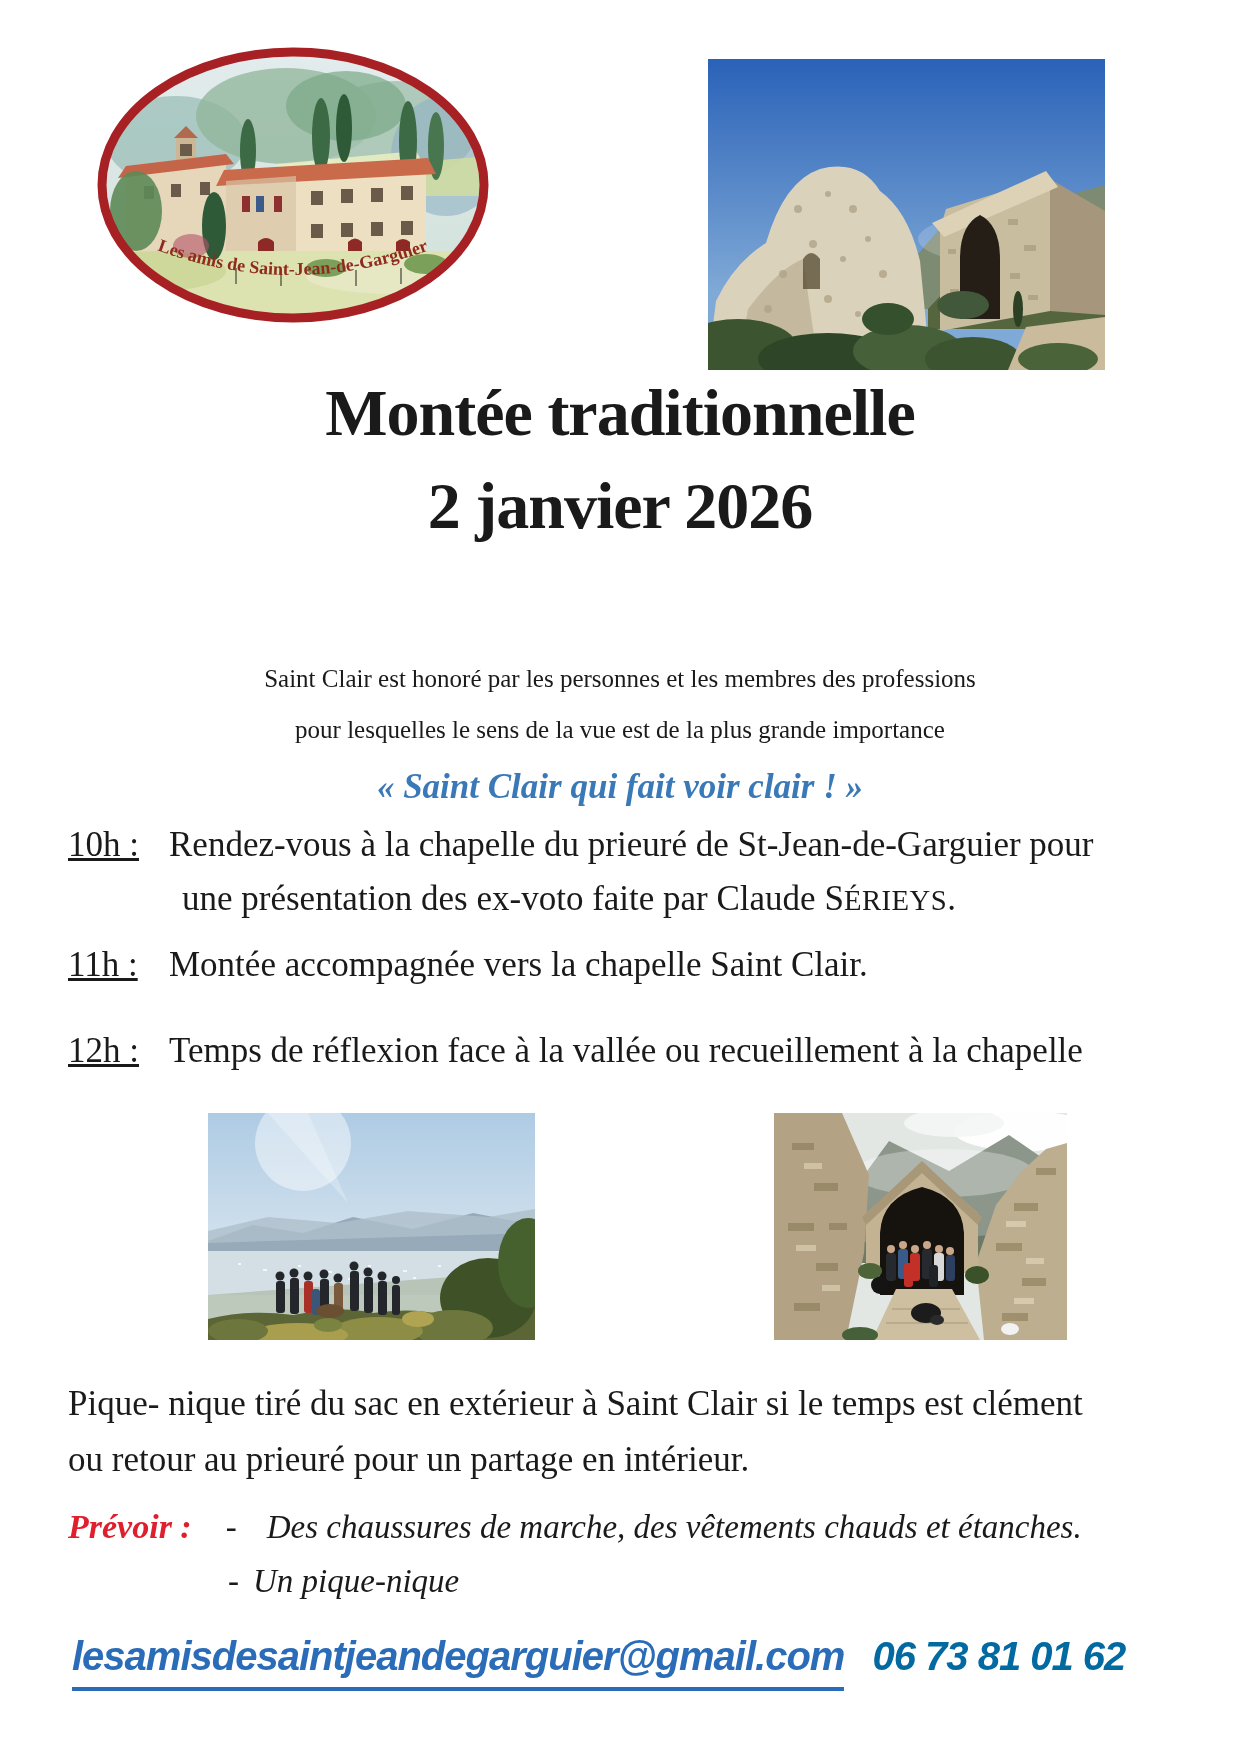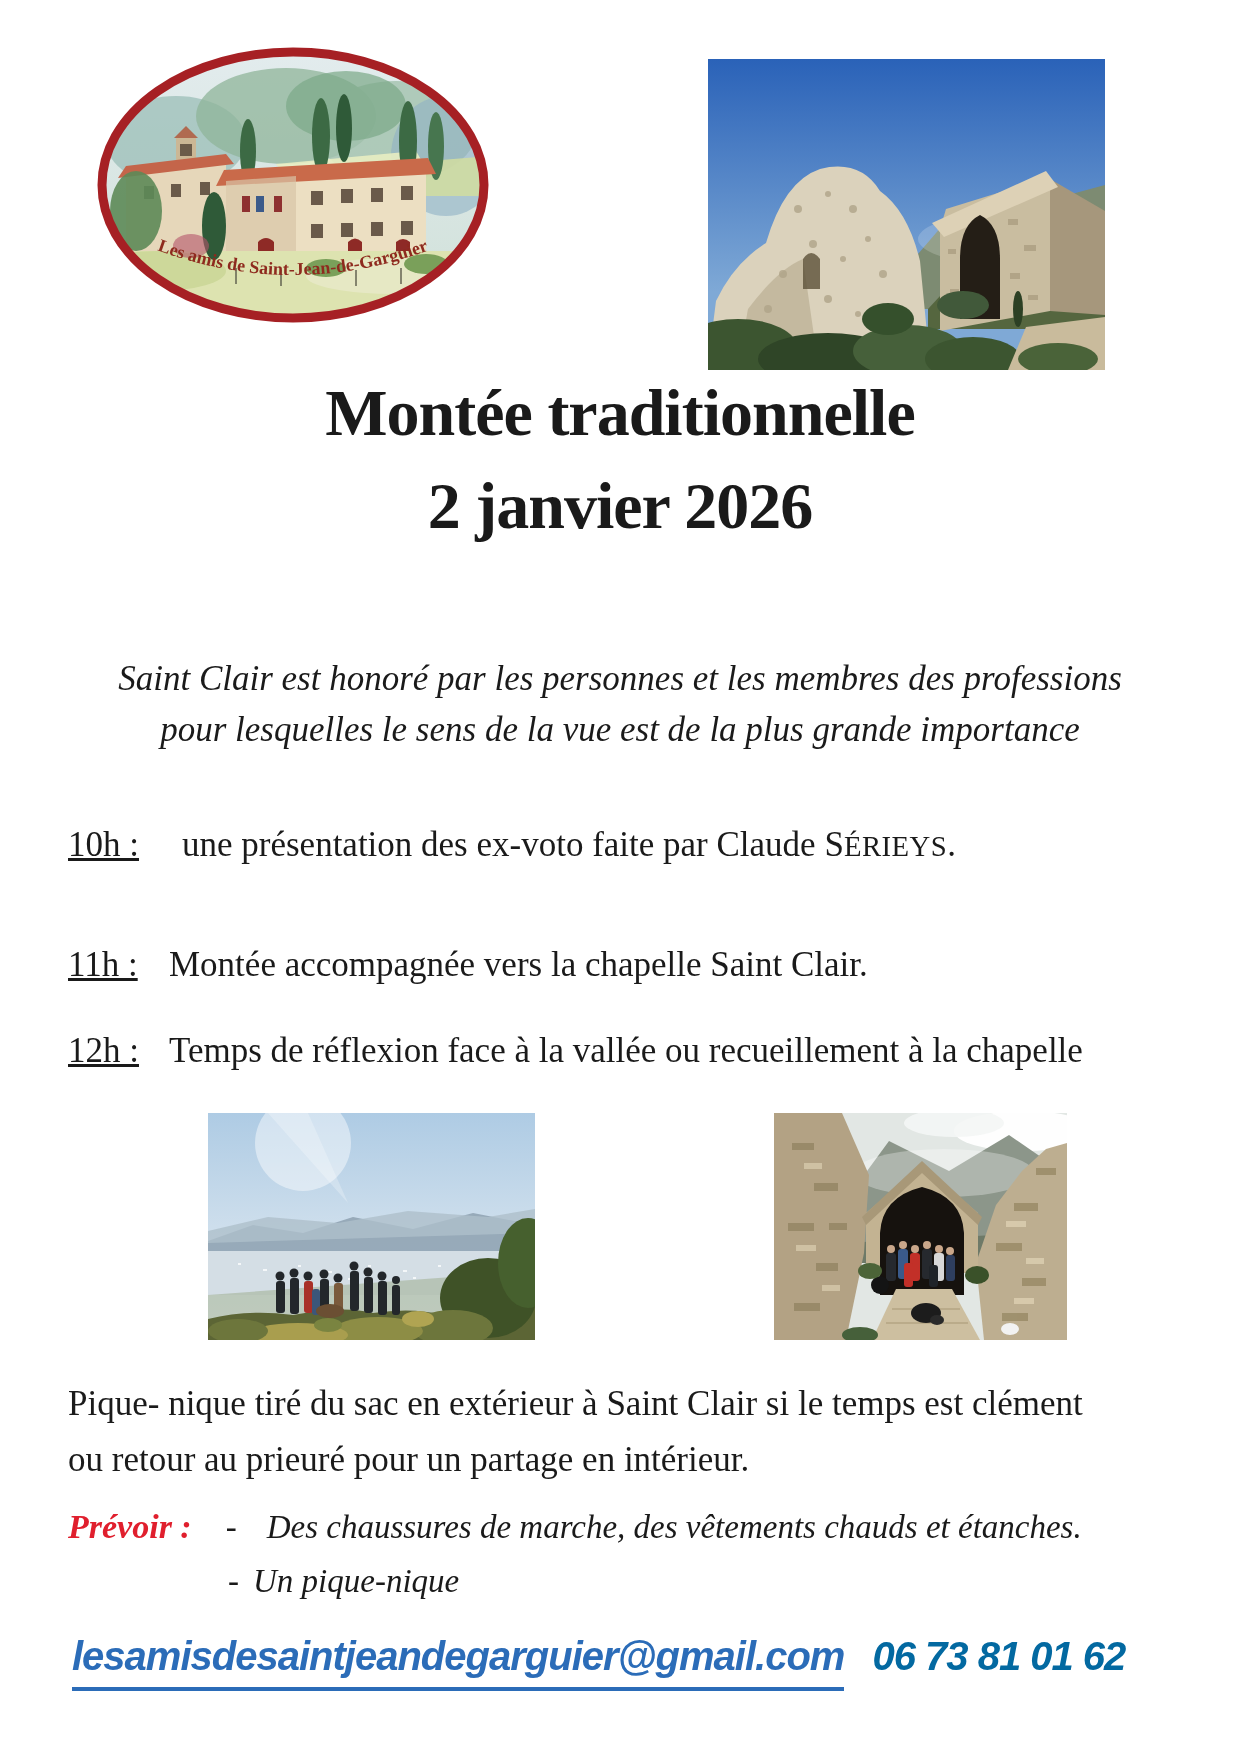--- a/index.html
+++ b/index.html
@@ -13,21 +13,21 @@
   .logo{left:96px;top:46px;width:394px;height:279px;}
   .photo-top{left:708px;top:59px;width:397px;height:311px;}
   .photo-left{left:208px;top:1113px;width:327px;height:227px;}
   .photo-right{left:774px;top:1113px;width:293px;height:227px;}
   svg{display:block;}
   
   .title{left:0;right:0;top:366px;text-align:center;
     font-weight:bold;font-size:66px;line-height:93px;letter-spacing:-1px;}
   
   .intro{left:0;right:0;top:653px;text-align:center;
-    font-style:italic;font-size:35px;line-height:51px;}
+    font-size:25px;line-height:51px;}
   .quote{left:0;right:0;top:764px;text-align:center;
     font-style:italic;font-weight:bold;font-size:35px;line-height:46px;
     color:var(--quote-blue,#3a79b8);}
   
   .sched{left:68px;right:40px;font-size:35px;line-height:54px;display:flex;align-items:flex-start;}
   .sched .time{flex:0 0 101px;text-decoration:underline;}
   .sched .l2{padding-left:13px;}
   .sched-10h{top:818px;}
   .sched-11h{top:938px;}
   .sched-12h{top:1024px;}
@@ -206,24 +206,26 @@
 
   <div class="abs title">
     <div>Montée traditionnelle</div>
     <div>2 janvier 2026</div>
   </div>
 
   <div class="abs intro">
     <div>Saint Clair est honoré par les personnes et les membres des professions</div>
     <div>pour lesquelles le sens de la vue est de la plus grande importance</div>
   </div>
+  <div class="abs quote">« Saint Clair qui fait voir clair ! »</div>
 
   <div class="abs sched sched-10h">
     <span class="time">10h :</span>
     <div class="lines">
+      <div class="l1">Rendez-vous à la chapelle du prieuré de St-Jean-de-Garguier pour</div>
       <div class="l2"><span>une présentation des ex-voto faite par Claude S</span><span class="smallcaps">ÉRIEYS</span><span>.</span></div>
     </div>
   </div>
 
   <div class="abs sched sched-11h">
     <span class="time">11h :</span>
     <div class="lines">
       <div class="l1">Montée accompagnée vers la chapelle Saint Clair.</div>
     </div>
   </div>

